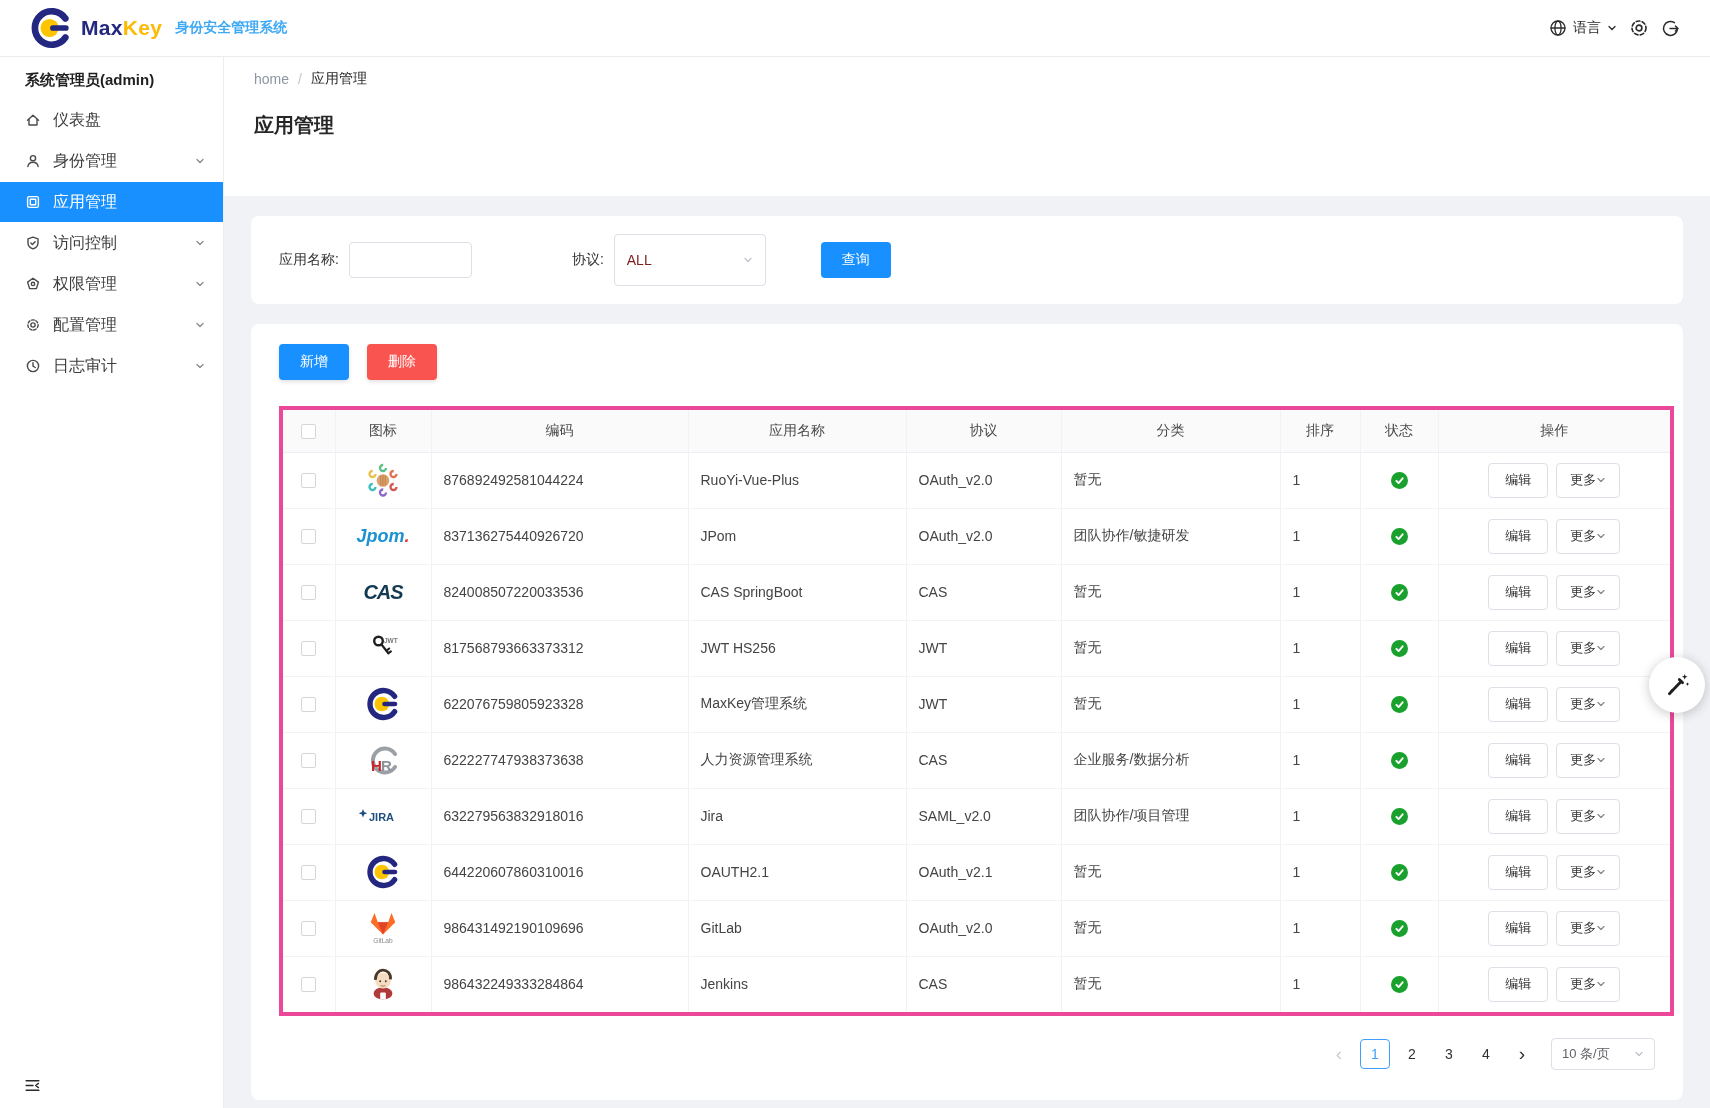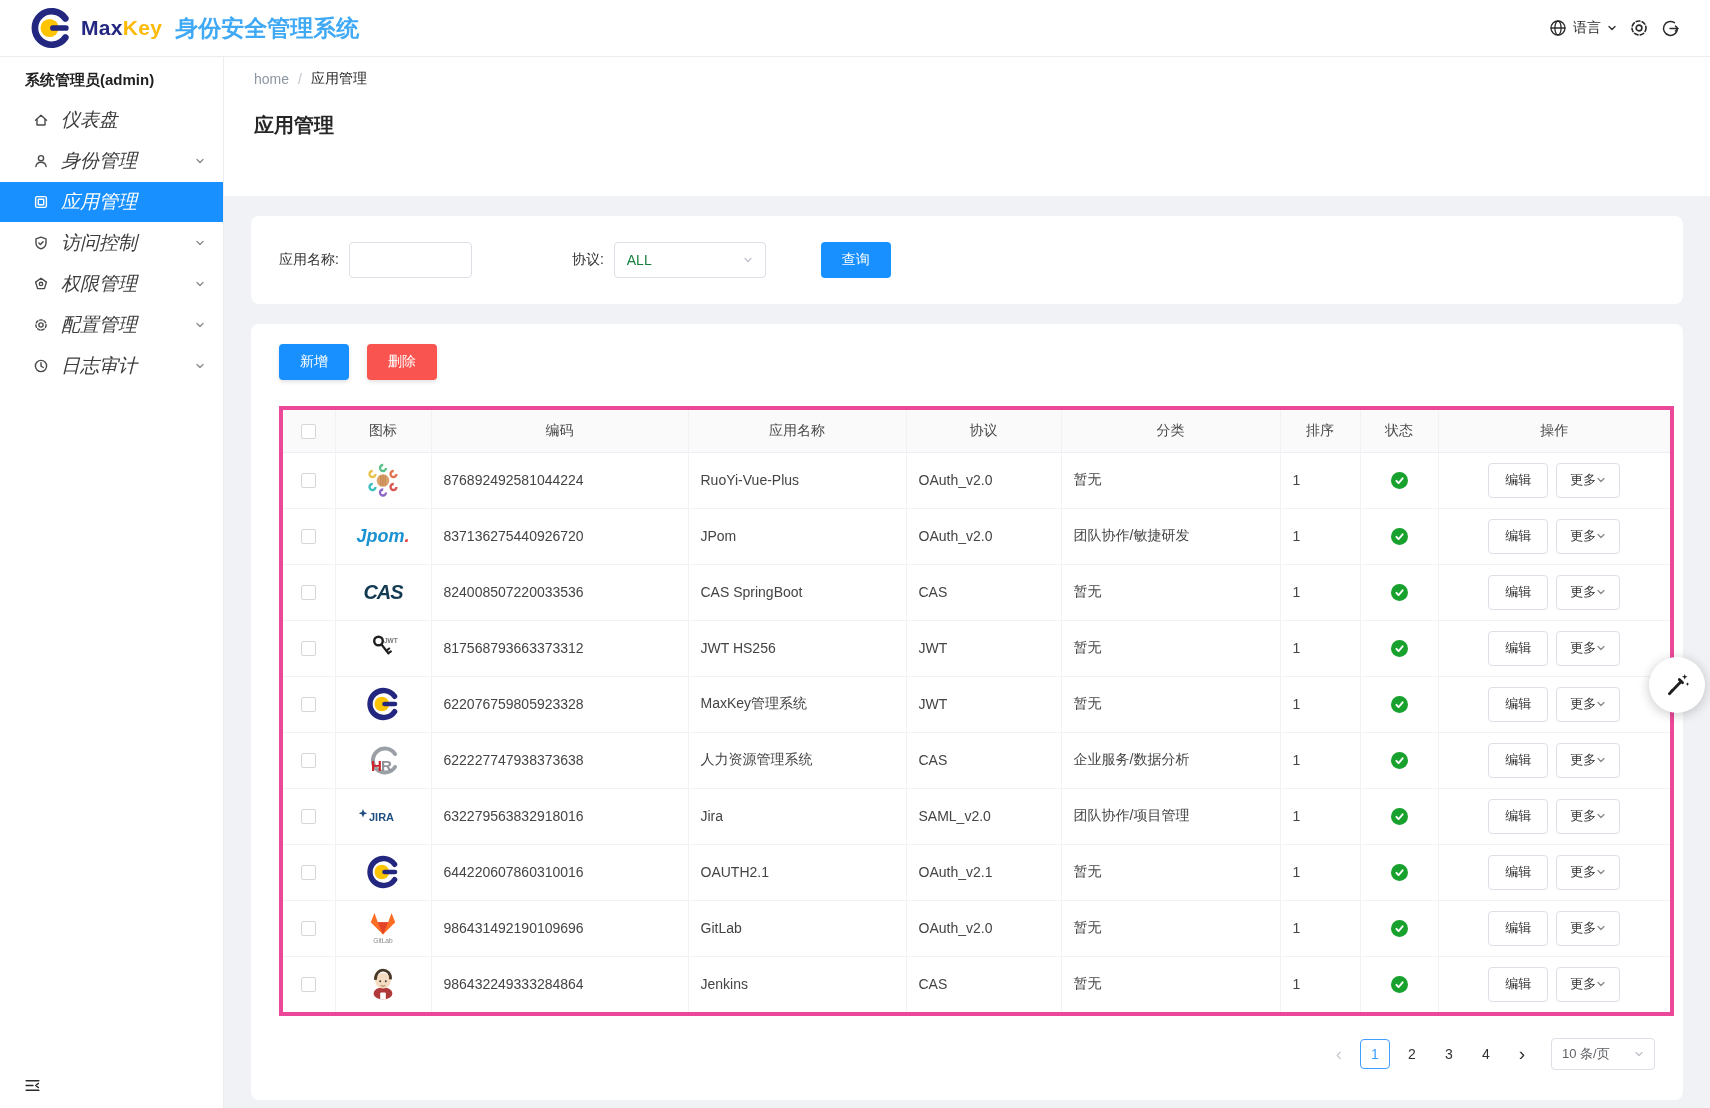--- a/index.html
+++ b/index.html
@@ -13,34 +13,34 @@
   
   .topbar {
     position:absolute; top:0; left:0; right:0; height:57px; background:#fff;
     border-bottom:1px solid #ececec; display:flex; align-items:center;
     justify-content:space-between; padding:0 30px; z-index:5;
   }
   .brand { display:flex; align-items:center; gap:9px; }
   .brand-text { font-size:21px; font-weight:800; letter-spacing:.3px; }
   .brand-navy { color:#23277f; }
   .brand-gold { color:#fcba04; }
-  .brand-sub { font-size:23px; font-weight:800; color:#3fa9f5; margin-left:4px; }
+  .brand-sub { font-size:14px; font-weight:800; color:#3fa9f5; margin-left:4px; }
   .top-actions { display:flex; align-items:center; gap:12px; color:#2b2b2b; }
   .lang { display:flex; align-items:center; gap:6px; font-size:14px; cursor:pointer; }
   .top-icon-btn { cursor:pointer; display:flex; align-items:center; }
 
   
   .sidebar {
     position:absolute; top:57px; left:0; width:224px; bottom:0; background:#fff;
     border-right:1px solid #ededed; z-index:4;
   }
   .side-user { padding:14px 24px 9px 25px; font-size:15px; font-weight:bold; color:#1f1f1f; }
   .side-item {
-    height:40px; display:flex; align-items:center; padding:0 18px 0 33px;
-    font-size:19px; color:#3c3c3c; cursor:pointer; margin-top:1px;font-style:italic;
+    height:40px; display:flex; align-items:center; padding:0 18px 0 25px;
+    font-size:16px; color:#3c3c3c; cursor:pointer; margin-top:1px;
   }
   .side-item .micon { width:16px; height:16px; margin-right:12px; color:#4a4a4a; }
   .side-item .mlabel { flex:0 0 auto; }
   .side-item .chev { margin-left:auto; color:#8a8a8a; }
   .side-item.active { background:#1890ff; color:#fff; }
   .side-item.active .micon, .side-item.active .chev { color:#fff; }
   .collapse-btn { position:absolute; left:24px; bottom:14px; color:#2b2b2b; cursor:pointer; }
 
   
   .main { position:absolute; left:224px; top:57px; right:0; bottom:0; background:#f0f2f5; overflow:hidden; }
@@ -57,23 +57,23 @@
   
   .filter-card { height:88px; display:flex; align-items:center; padding:0 28px; }
   .f-label { font-size:14px; color:#333; }
   .f-input {
     width:123px; height:36px; border:1px solid #dcdfe6; border-radius:4px;
     margin-left:10px; padding:0 10px; font-size:14px; outline:none;
     font-family:"Liberation Sans",sans-serif;
   }
   .f-label2 { margin-left:100px; }
   .f-select {
-    width:152px; height:36px; border:1px solid #dcdfe6; border-radius:4px;
+    width:152px; height:52px; border:1px solid #dcdfe6; border-radius:4px;
     display:flex; align-items:center; justify-content:space-between;
-    padding:0 12px; margin-left:10px; font-size:14px; color:#15803d; cursor:pointer; background:#fff;
+    padding:0 12px; margin-left:10px; font-size:14px; color:#7f1d1d; cursor:pointer; background:#fff;
   }
   .f-select .chev { color:#c0c4cc; }
   .btn {
     height:36px; border:none; border-radius:4px; font-size:14px; cursor:pointer;
     padding:0 21px; color:#fff; font-family:"Liberation Sans",sans-serif;
   }
   .btn.primary { background:#1890ff; }
   .btn.danger { background:#f9544f; }
   .search-btn { margin-left:55px; }
 

